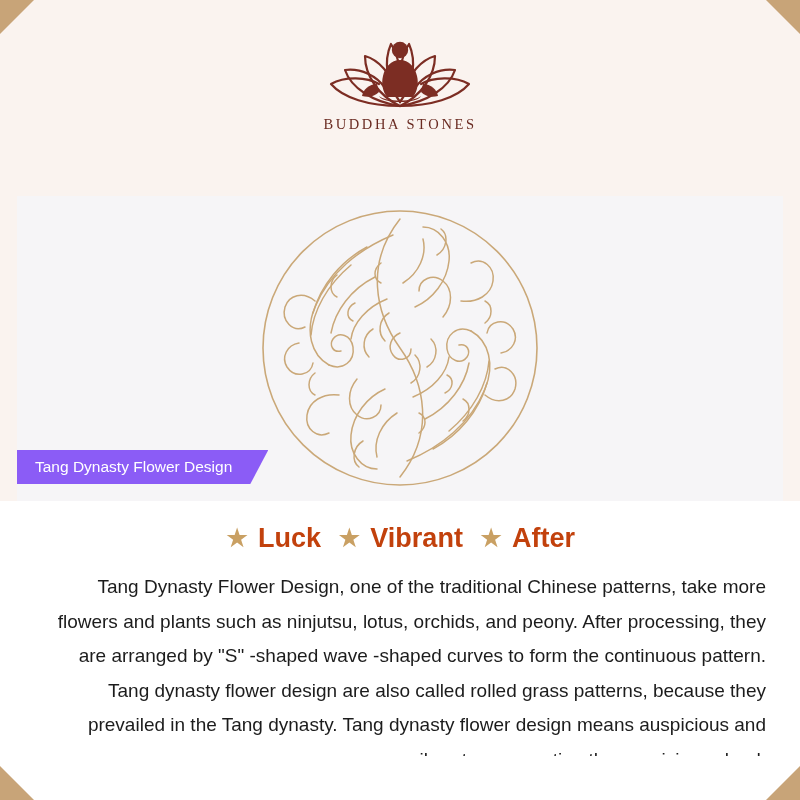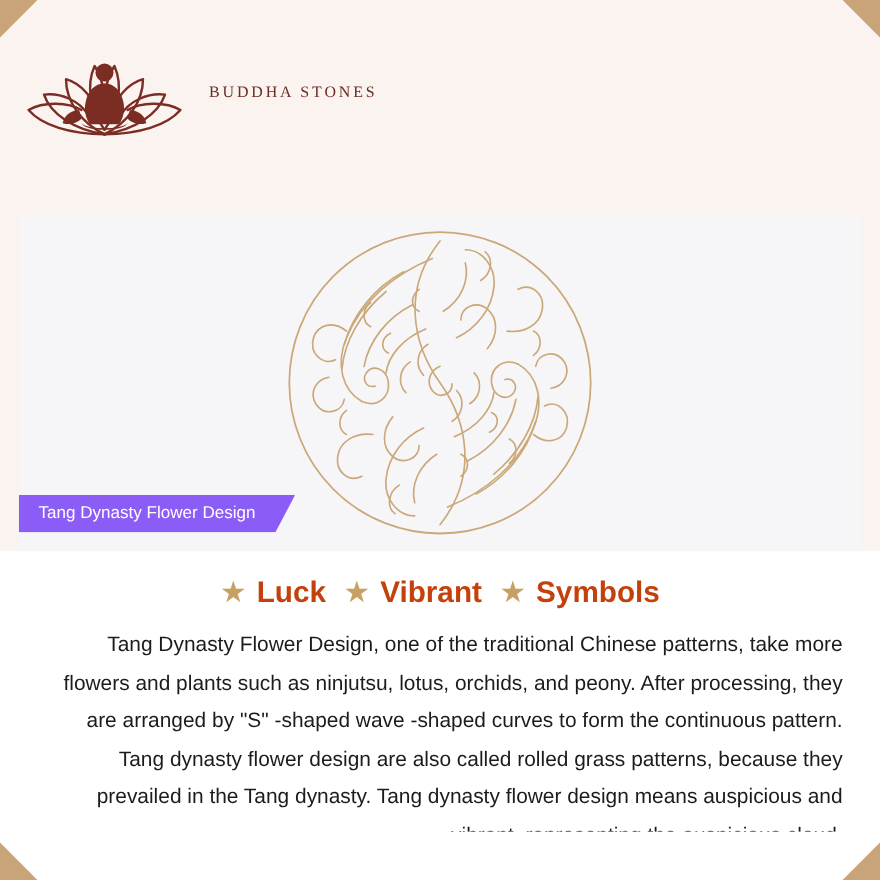--- a/index.html
+++ b/index.html
@@ -59,21 +59,21 @@
     height: 10px;
     background: #ffffff;
   }
 
   
   .header {
     position: relative;
     height: 145px;
     background: #faf3ef;
     display: flex;
-    flex-direction: row;
+    flex-direction: column;
     align-items: center;
     justify-content: flex-start;
     padding-top: 22px;
     box-sizing: border-box;
   }
   .logo-wrap {
     width: 190px;
     height: 92px;
     display: flex;
     align-items: center;
@@ -301,20 +301,20 @@
       <div class="kw">
         <span class="star">★</span>
         <span class="kw-label">Luck</span>
       </div>
       <div class="kw">
         <span class="star">★</span>
         <span class="kw-label">Vibrant</span>
       </div>
       <div class="kw">
         <span class="star">★</span>
-        <span class="kw-label">Symbols</span>
+        <span class="kw-label">After</span>
       </div>
     </div>
     <p class="body-text">Tang Dynasty Flower Design, one of the traditional Chinese patterns, take more flowers and plants such as ninjutsu, lotus, orchids, and peony. After processing, they are arranged by "S" -shaped wave -shaped curves to form the continuous pattern.  Tang dynasty flower design are also called rolled grass patterns, because they prevailed in the Tang dynasty. Tang dynasty flower design means auspicious and vibrant, representing the auspicious cloud.</p>
     <div class="bottom-white"></div>
   </div>
 
 </div>
 
 </body></html>

